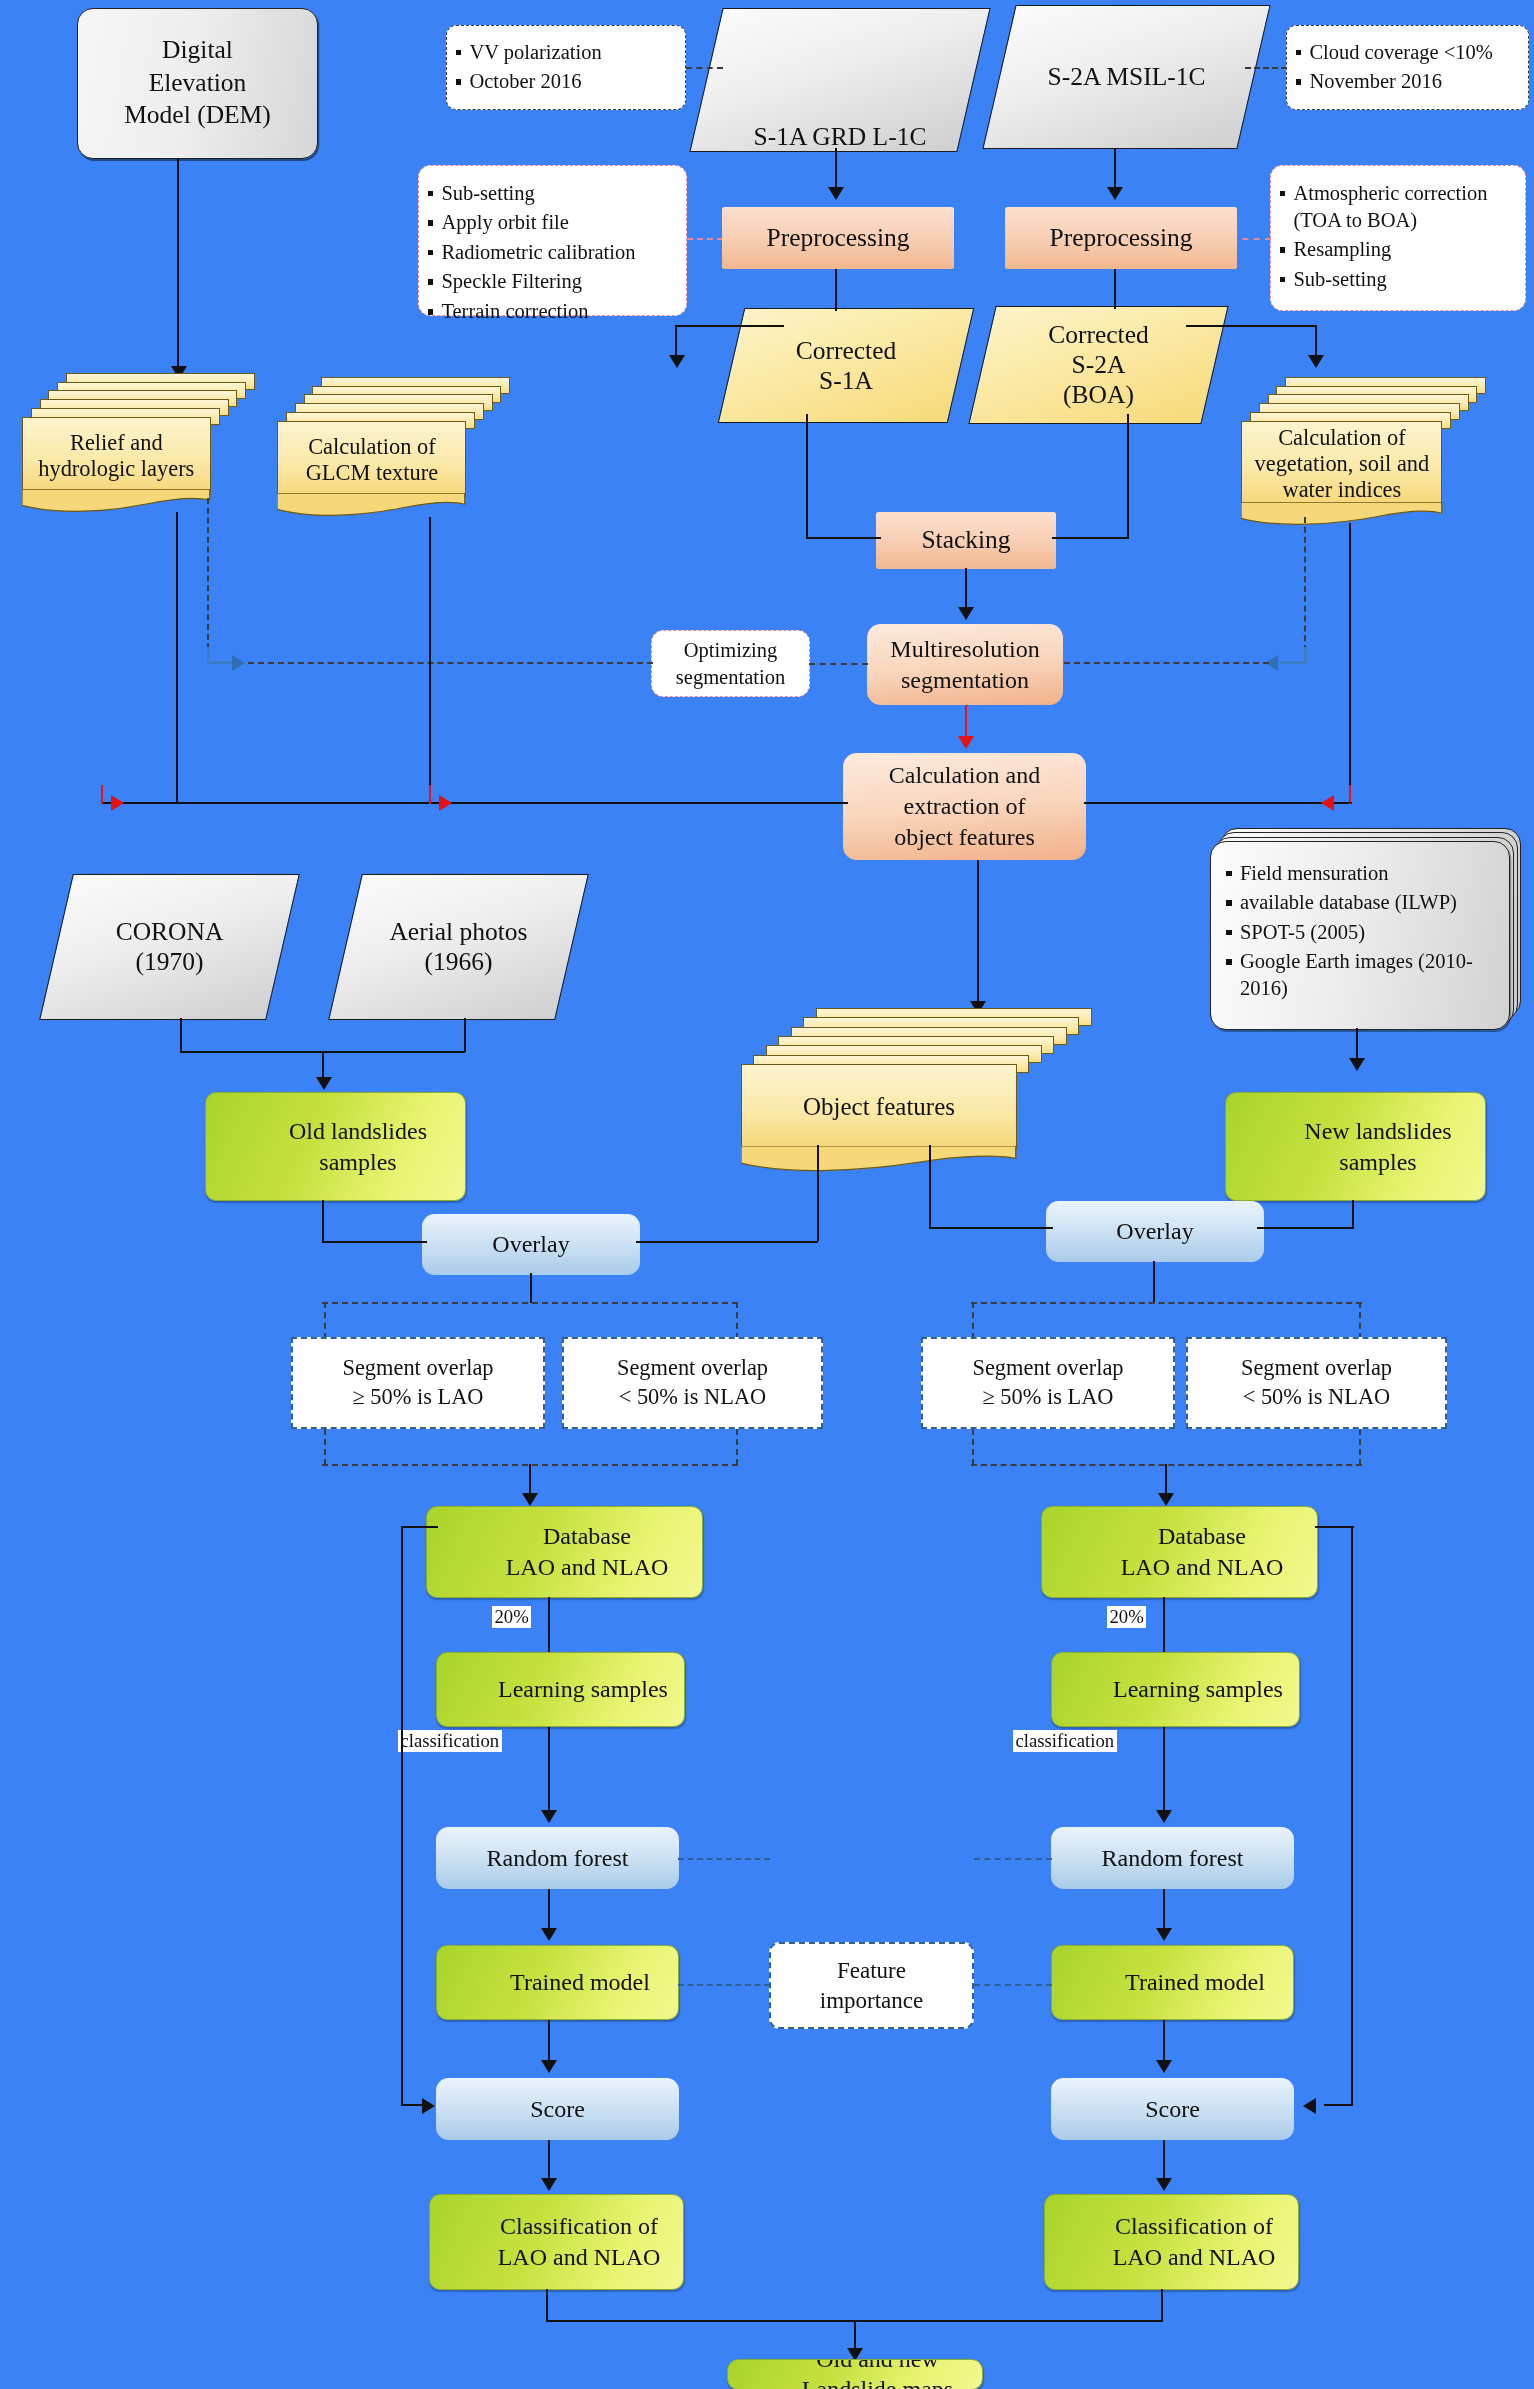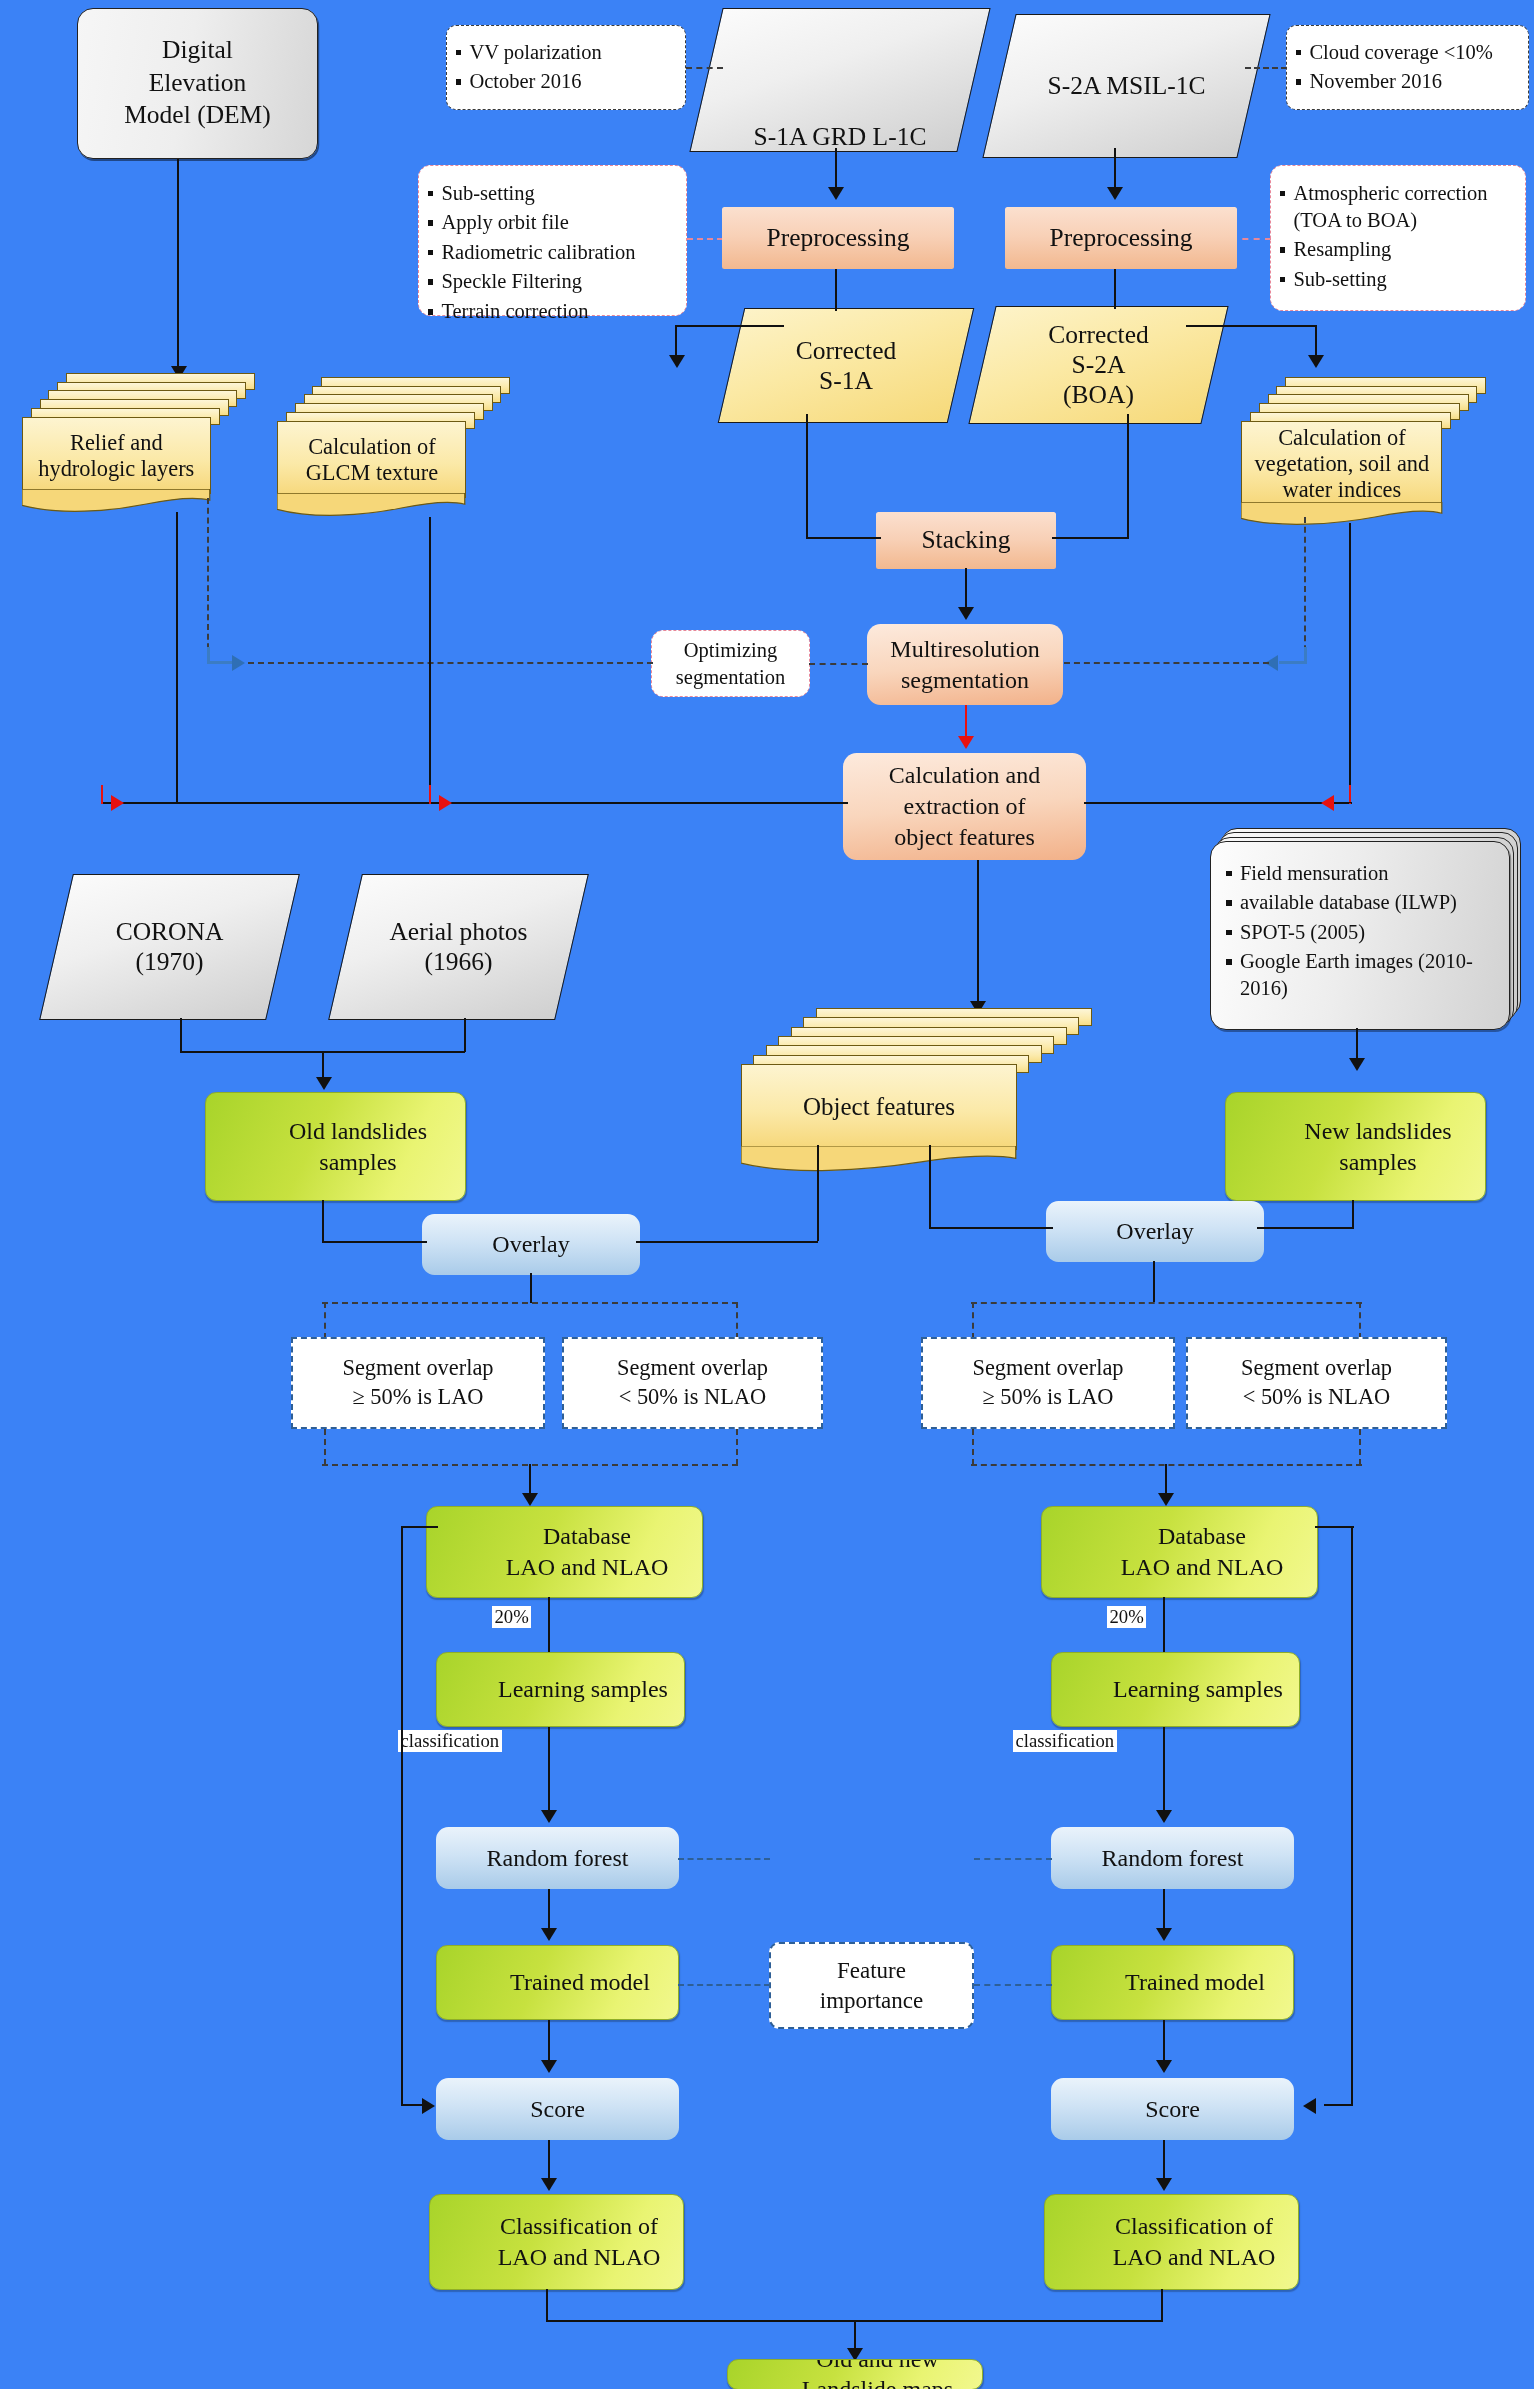--- a/index.html
+++ b/index.html
@@ -119,21 +119,21 @@
       <li>VV polarization</li>
       <li>October 2016</li>
     </ul>
   </div>
 
   <div class="para" style="left:706px;top:7.5px;width:268px;height:144px;font-size:25.5px;align-items:flex-end;">
     <div class="skewbox"></div>
       <div class="ptxt">S-1A GRD L-1C</div>
   </div>
 
-  <div class="para" style="left:999px;top:14px;width:255px;height:144px;font-size:25.5px;">
+  <div class="para" style="left:999px;top:5px;width:255px;height:144px;font-size:25.5px;">
     <div class="skewbox"></div>
       <div class="ptxt">S-2A MSIL-1C</div>
   </div>
 
   <div class="bullets dash-black" style="left:1286px;top:25px;width:243px;height:85px;font-size:20.5px;padding:10px 3.7px;">
     <ul>
       <li>Cloud coverage &lt;10%</li>
       <li>November 2016</li>
     </ul>
   </div>

